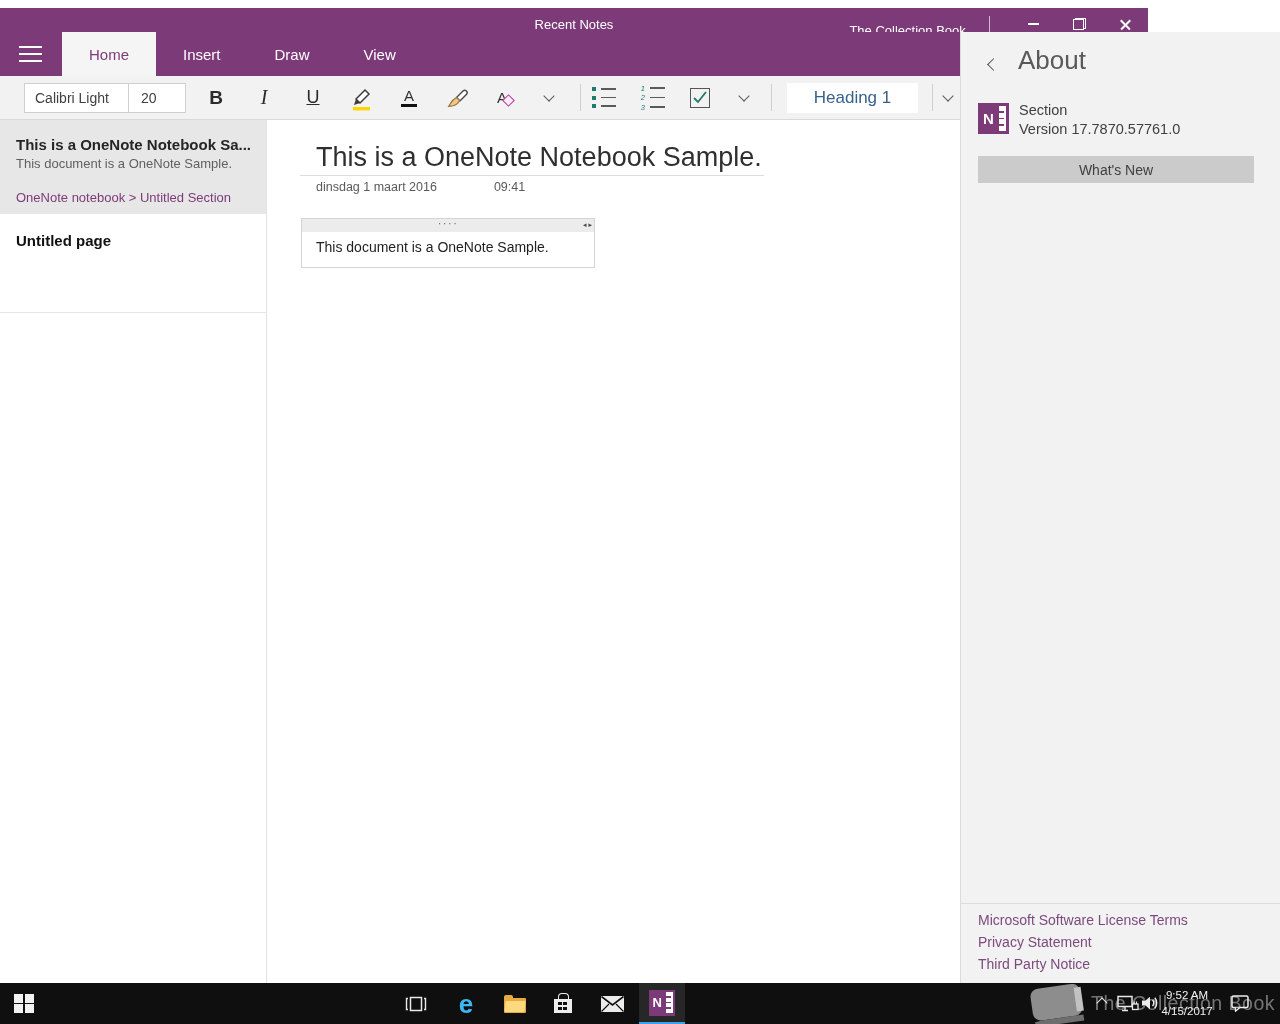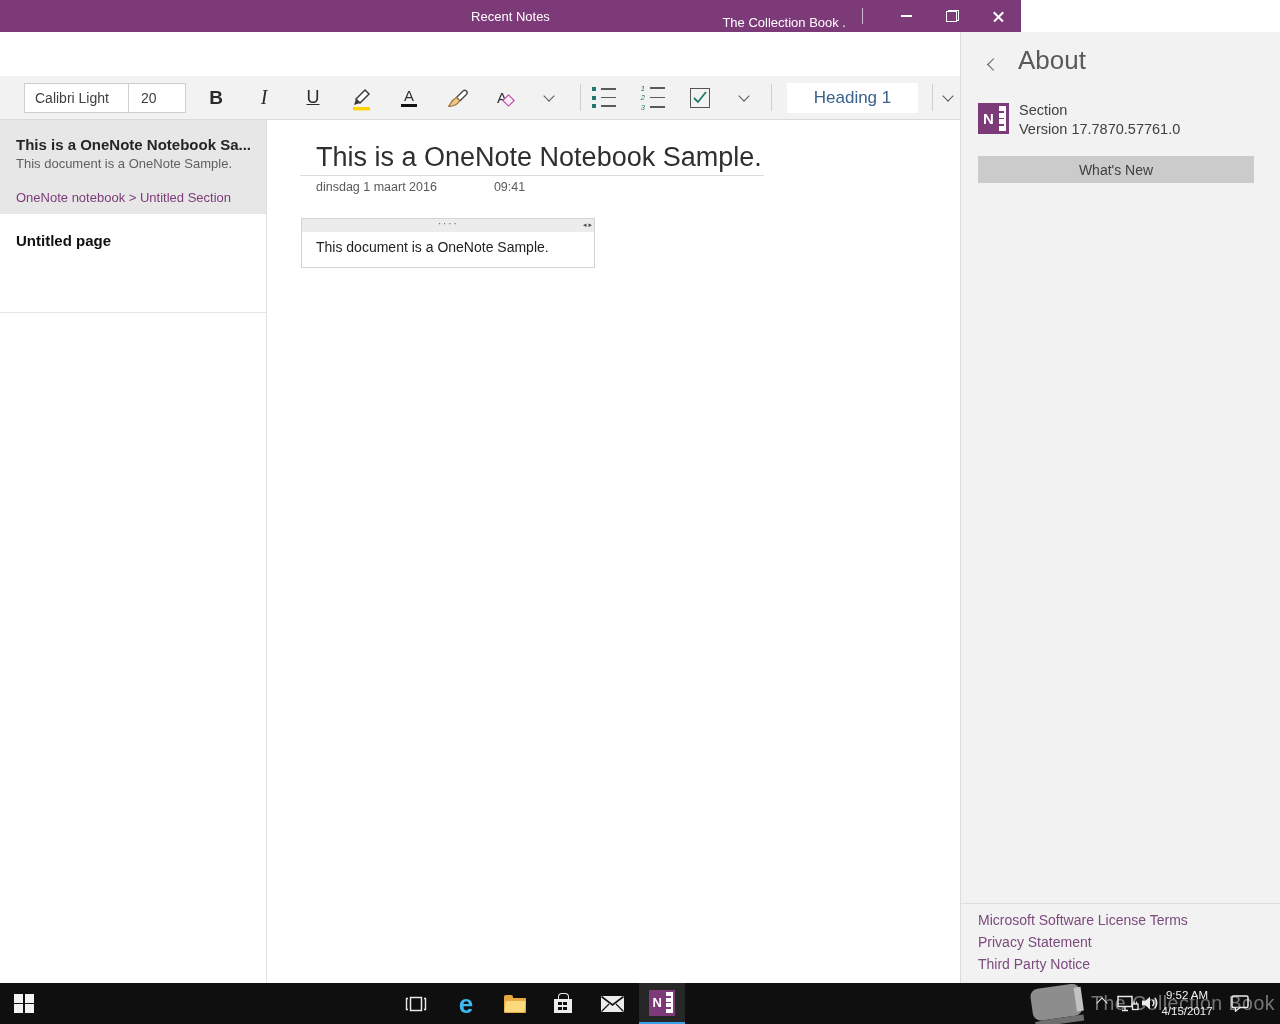--- a/index.html
+++ b/index.html
@@ -1,21 +1,21 @@
 <!DOCTYPE html>
 <html><head>
 <meta charset="utf-8">
 <style>
   html,body{margin:0;padding:0;background:#333;}
   *{box-sizing:border-box;}
   .screen{position:relative;width:1280px;height:1024px;background:#fff;overflow:hidden;
           font-family:"Liberation Sans",sans-serif;color:#222;}
 
   
-  .titlebar{position:absolute;left:0;top:0;width:1021px;height:32px;background:#7d3a78;}
+  .titlebar{position:absolute;left:0;top:8px;width:1148px;height:32px;background:#7d3a78;}
   .tb-center{position:absolute;left:0;right:0;top:0;height:32px;display:flex;align-items:center;
              justify-content:center;color:#fff;font-size:13px;}
   .tb-right{position:absolute;right:0;top:0;height:32px;display:flex;align-items:center;}
   .tb-title{color:#fff;font-size:13px;margin-right:16px;margin-top:12px;}
   .tb-sep{width:1px;height:16px;background:rgba(255,255,255,.65);margin-right:20px;}
   .winbtn{width:46px;height:32px;display:flex;align-items:center;justify-content:center;}
   .ic-min{width:11px;height:1.5px;background:#fff;display:block;}
   .ic-restore{position:relative;width:13px;height:12px;display:block;}
   .ic-restore::before{content:"";position:absolute;right:0;top:0;width:9px;height:9px;border:1px solid #fff;}
   .ic-restore::after{content:"";position:absolute;left:0;bottom:0;width:9px;height:9px;border:1px solid #fff;background:#7d3a78;}
@@ -167,20 +167,33 @@
         </div>
       <div class="winbtn">
           <span class="ic-close">
             <i></i>
             <i></i>
           </span>
         </div>
     </div>
   </div>
 
+  <div class="ribbon">
+    <div class="hamburger">
+        <i></i>
+        <i></i>
+        <i></i>
+      </div>
+    <div class="tabs">
+      <div class="tab active">Home</div>
+      <div class="tab">Insert</div>
+      <div class="tab">Draw</div>
+      <div class="tab">View</div>
+    </div>
+  </div>
 
   <div class="toolbar">
     <div class="fontbox">
       <div class="fontname">Calibri Light</div>
       <div class="fontbox-sep"></div>
       <div class="fontsize">20</div>
     </div>
 
     <div class="tbtn" style="left:194px;">
       <span class="glyph-b">B</span>

